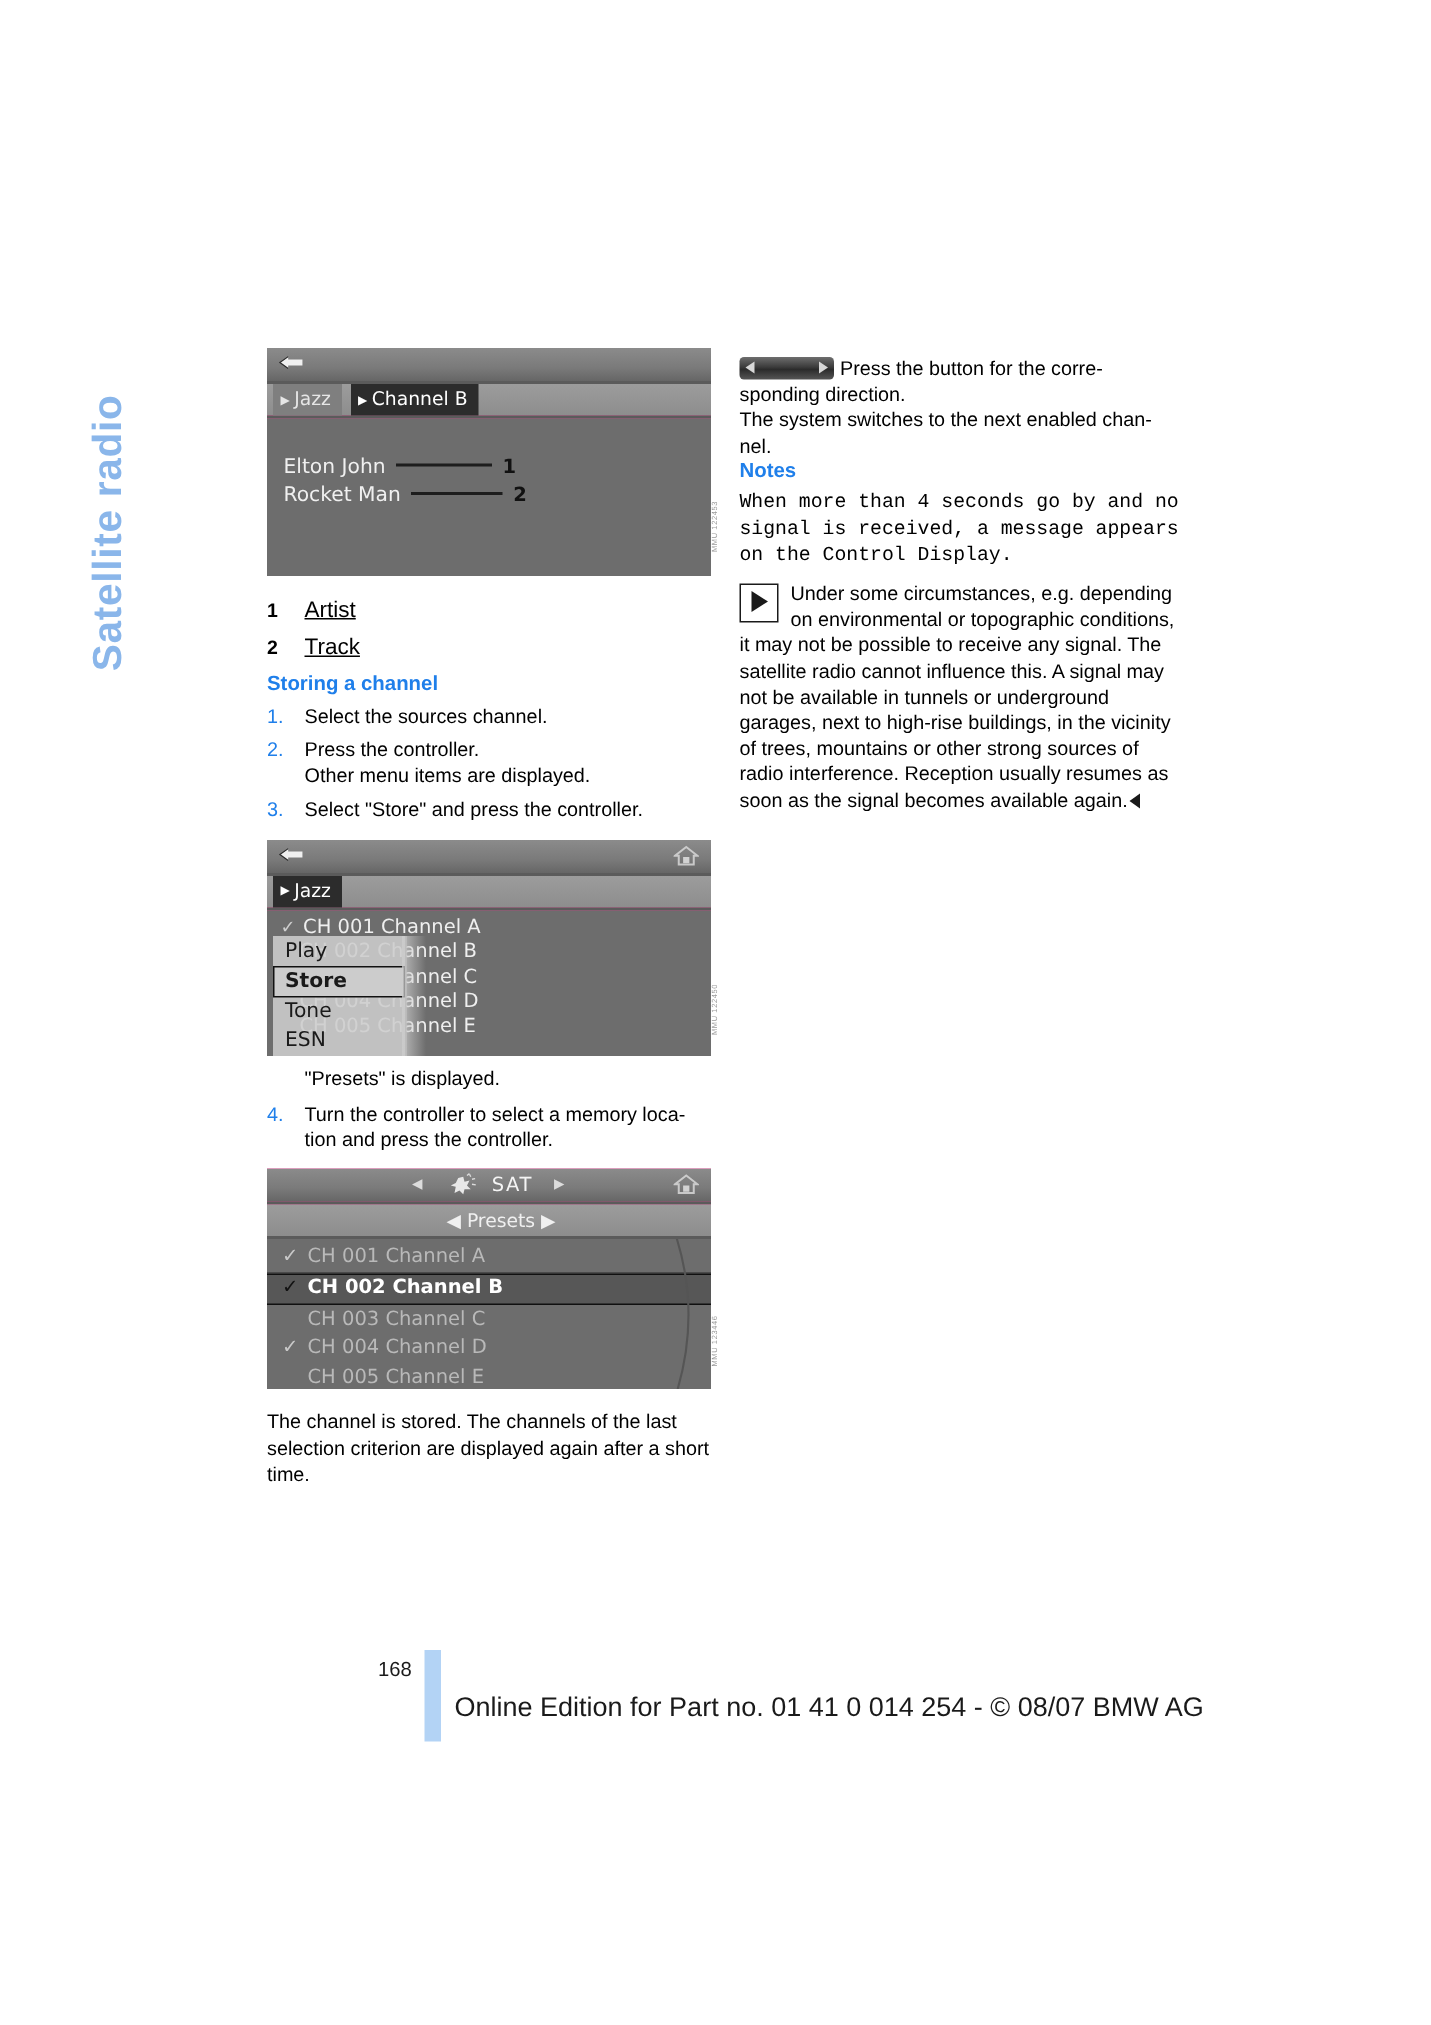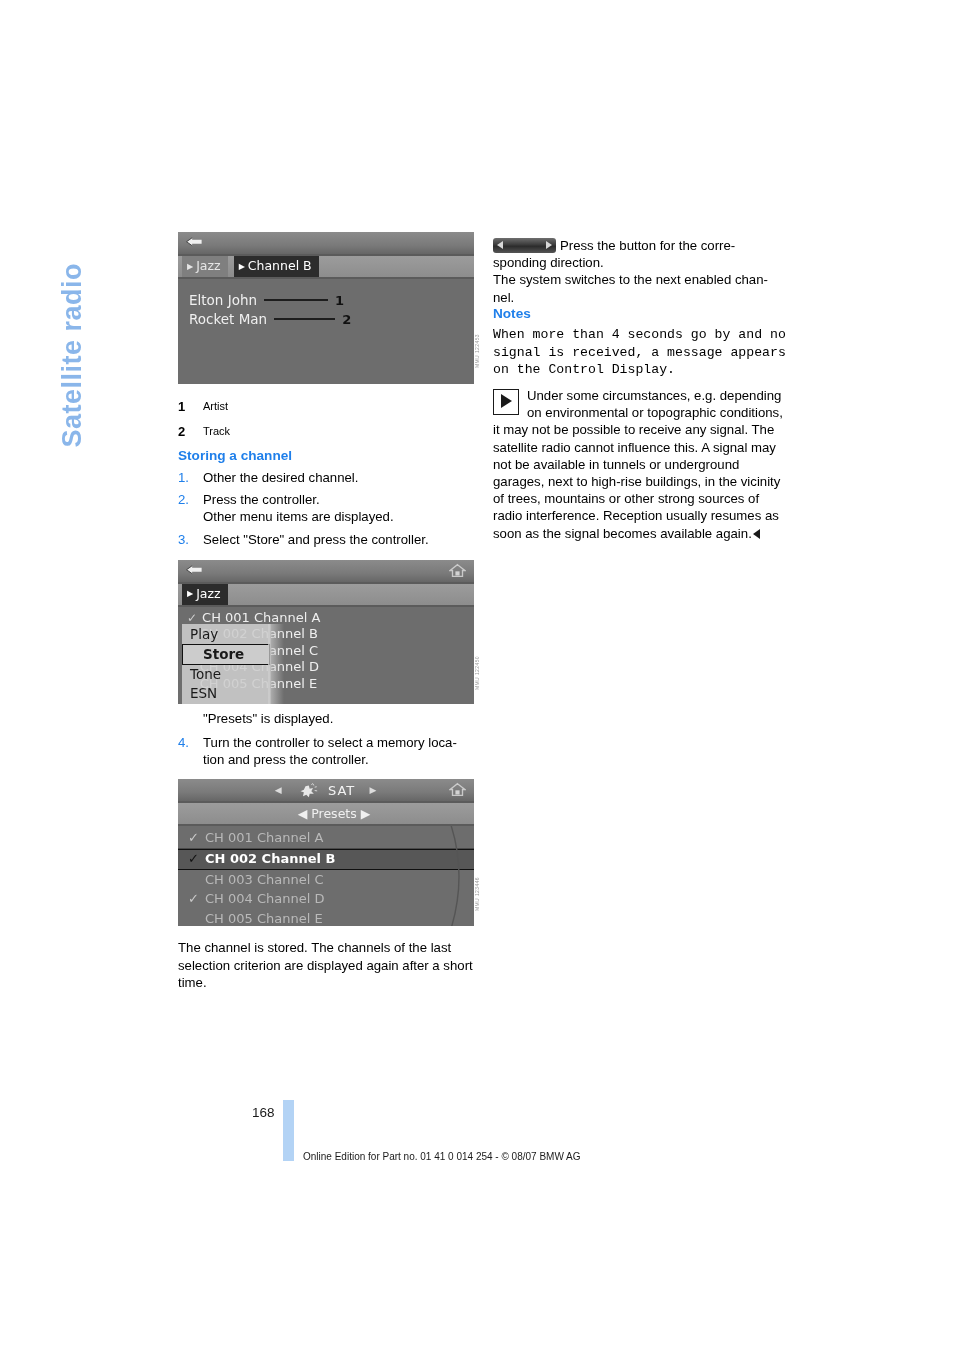--- a/index.html
+++ b/index.html
@@ -60,21 +60,21 @@
   .legend { margin-top: 14px; }
   .legend-row {
     display: flex;
     margin-bottom: 8px;
   }
   .legend-num {
     width: 25px;
     font-weight: bold;
     font-size: 13px;
   }
-  .legend-txt { font-size: 11px; }
+  .legend-txt { font-size: 15px; text-decoration: underline; }
 
   
   .steps { margin-top: 2px; }
   .step {
     display: flex;
     margin-bottom: 5px;
   }
   .step-num {
     width: 25px;
     color: #1f7fea;
@@ -206,21 +206,21 @@
   .crumb .caret { font-size: 8px; margin-right: 3px; vertical-align: 1.5px; }
 
   
   .scr-body {
     background: #6d6d6d;
     position: relative;
   }
 
   
   .nowplay {
-    padding: 12px 0 0 11px;
+    padding: 23px 0 0 11px;
     font-size: 13.5px;
     line-height: 19px;
     color: #f0f0f0;
   }
   .np-row { position: relative; height: 19px; white-space: nowrap; }
   .np-lead {
     display: inline-block;
     height: 2px;
     background: #1d1d1d;
     vertical-align: 4px;
@@ -245,21 +245,21 @@
     border-right: 1px solid #9a9a9a;
     font-size: 13.5px;
     color: #1a1a1a;
     padding: 1px 0 2px 0;
   }
   .popup-item { padding: 1px 0 1px 8px; line-height: 17px; }
   .popup-sel {
     background: #cccccc;
     border: 1.4px solid #111;
     font-weight: bold;
-    padding-left: 20px;
+    padding-left: 7px;
   }
   .popup-fade { position:absolute; right:-14px; top:0; width:16px; height:100%;
                 background: linear-gradient(90deg, rgba(205,205,205,.8), rgba(205,205,205,0)); }
 
   
   .sat-title {
     position: absolute;
     left: 0; right: 0; top: 3px;
     text-align: center;
     font-size: 13px;
@@ -309,24 +309,23 @@
     left: 283px;
     top: 1100px;
     width: 11px;
     height: 61px;
     background: #b3d3f5;
   }
   .footer-text {
     position: absolute;
     left: 303px;
     top: 1128px;
-    font-size: 10px;
+    font-size: 18px;
     color: #1a1a1a;
     white-space: nowrap;
-    margin-top: 23px;
   }
 </style>
 </head>
 <body>
 
 <div class="side-title">Satellite radio</div>
 
 <div class="col col-left">
 
   <div class="figure" style="position:relative; width:296px; height:152px;">
@@ -364,21 +363,21 @@
       <div class="legend-num">2</div>
       <div class="legend-txt">Track</div>
     </div>
   </div>
 
   <h2 class="section gap-before-sm">Storing a channel</h2>
 
   <div class="steps">
     <div class="step">
       <div class="step-num">1.</div>
-      <div class="step-body"><span>Other the desired channel.</span></div>
+      <div class="step-body"><span>Select the sources channel.</span></div>
     </div>
     <div class="step">
       <div class="step-num">2.</div>
       <div class="step-body">
         <span>Press the controller.</span>
         <span class="step-sub">Other menu items are displayed.</span>
       </div>
     </div>
     <div class="step">
       <div class="step-num">3.</div>

